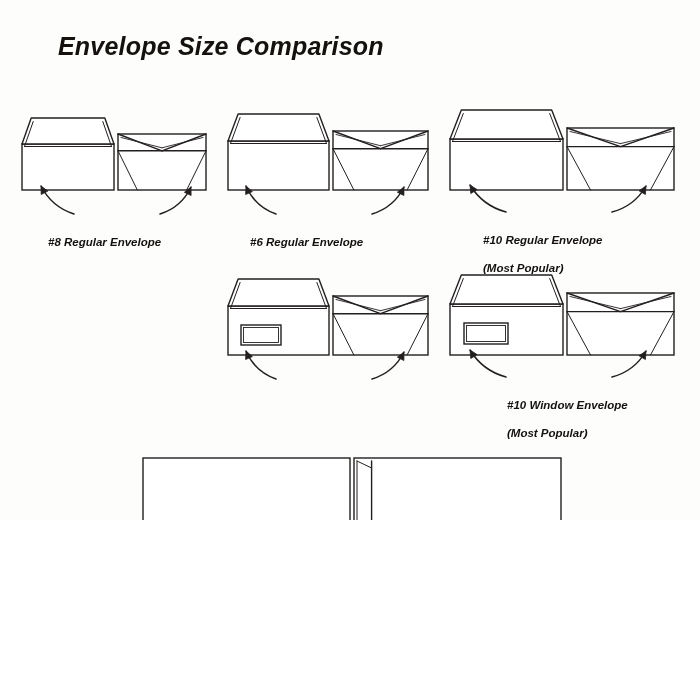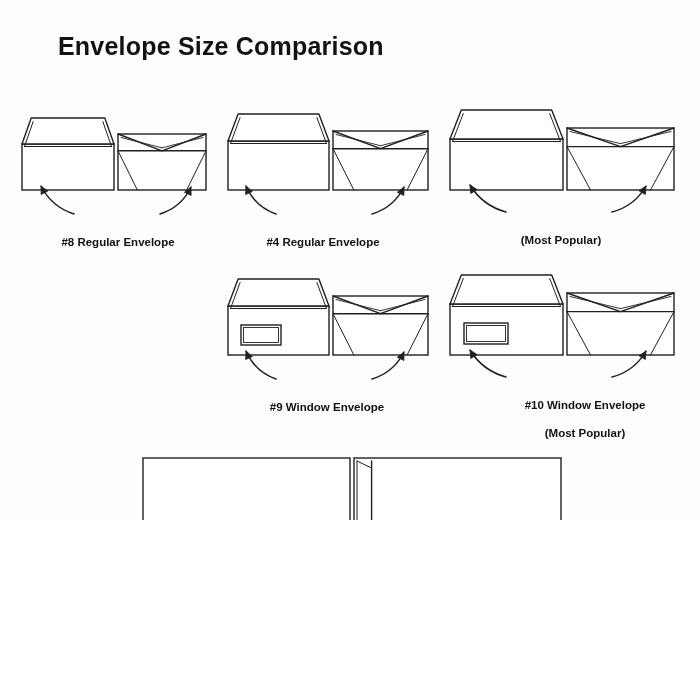--- a/index.html
+++ b/index.html
@@ -7,41 +7,42 @@
     padding: 0;
     background: #ffffff;
   }
   #page {
     position: relative;
     width: 700px;
     height: 520px;
     background: #fdfdfb;
     font-family: "Liberation Sans", sans-serif;
     overflow: hidden;
+    font-style: italic;
   }
   #title {
     position: absolute;
     left: 58px;
     top: 32px;
     font-size: 25px;
     font-weight: bold;
     color: #14110f;
     letter-spacing: 0.2px;
   }
   .env-svg {
     position: absolute;
     left: 0;
     top: 0;
     width: 700px;
     height: 700px;
     pointer-events: none;
   }
   .caption {
     position: absolute;
-    text-align: center;
+    text-align: left;
     font-size: 11.5px;
     font-weight: bold;
     color: #14110f;
     line-height: 14px;
     white-space: pre-line;
   }
 </style>
 </head>
 <body>
 
@@ -161,30 +162,28 @@
       <path d="M232,608 L232.3,616.5 L238.9,613.0 Z" fill="#231f20" stroke="#231f20" stroke-width="0.8" stroke-linejoin="round"></path>
       <path d="M436,630 Q457.1,626.4 468,608" fill="none" stroke="#231f20" stroke-width="1.5" stroke-linecap="round"></path>
       <path d="M468,608 L460.9,612.7 L467.3,616.5 Z" fill="#231f20" stroke="#231f20" stroke-width="0.8" stroke-linejoin="round"></path>
     </svg>
 
   <div class="caption" style="left:48px; top:221px; width:140px;">
     <span>#8 Regular Envelope</span>
   </div>
 
   <div class="caption" style="left:250px; top:221px; width:146px;">
-    <span>#4 Regular Envelope</span>
+    <span>#6 Regular Envelope</span>
   </div>
 
   <div class="caption" style="left:483px; top:219px; width:156px;">
+    <div>#10 Regular Envelope</div>
     <div>(Most Popular)</div>
   </div>
 
-  <div class="caption" style="left:252px; top:386px; width:150px;">
-    <span>#9 Window Envelope</span>
-  </div>
 
   <div class="caption" style="left:507px; top:384px; width:156px;">
     <div>#10 Window Envelope</div>
     <div>(Most Popular)</div>
   </div>
 
 
 </div>
 
 </body></html>

